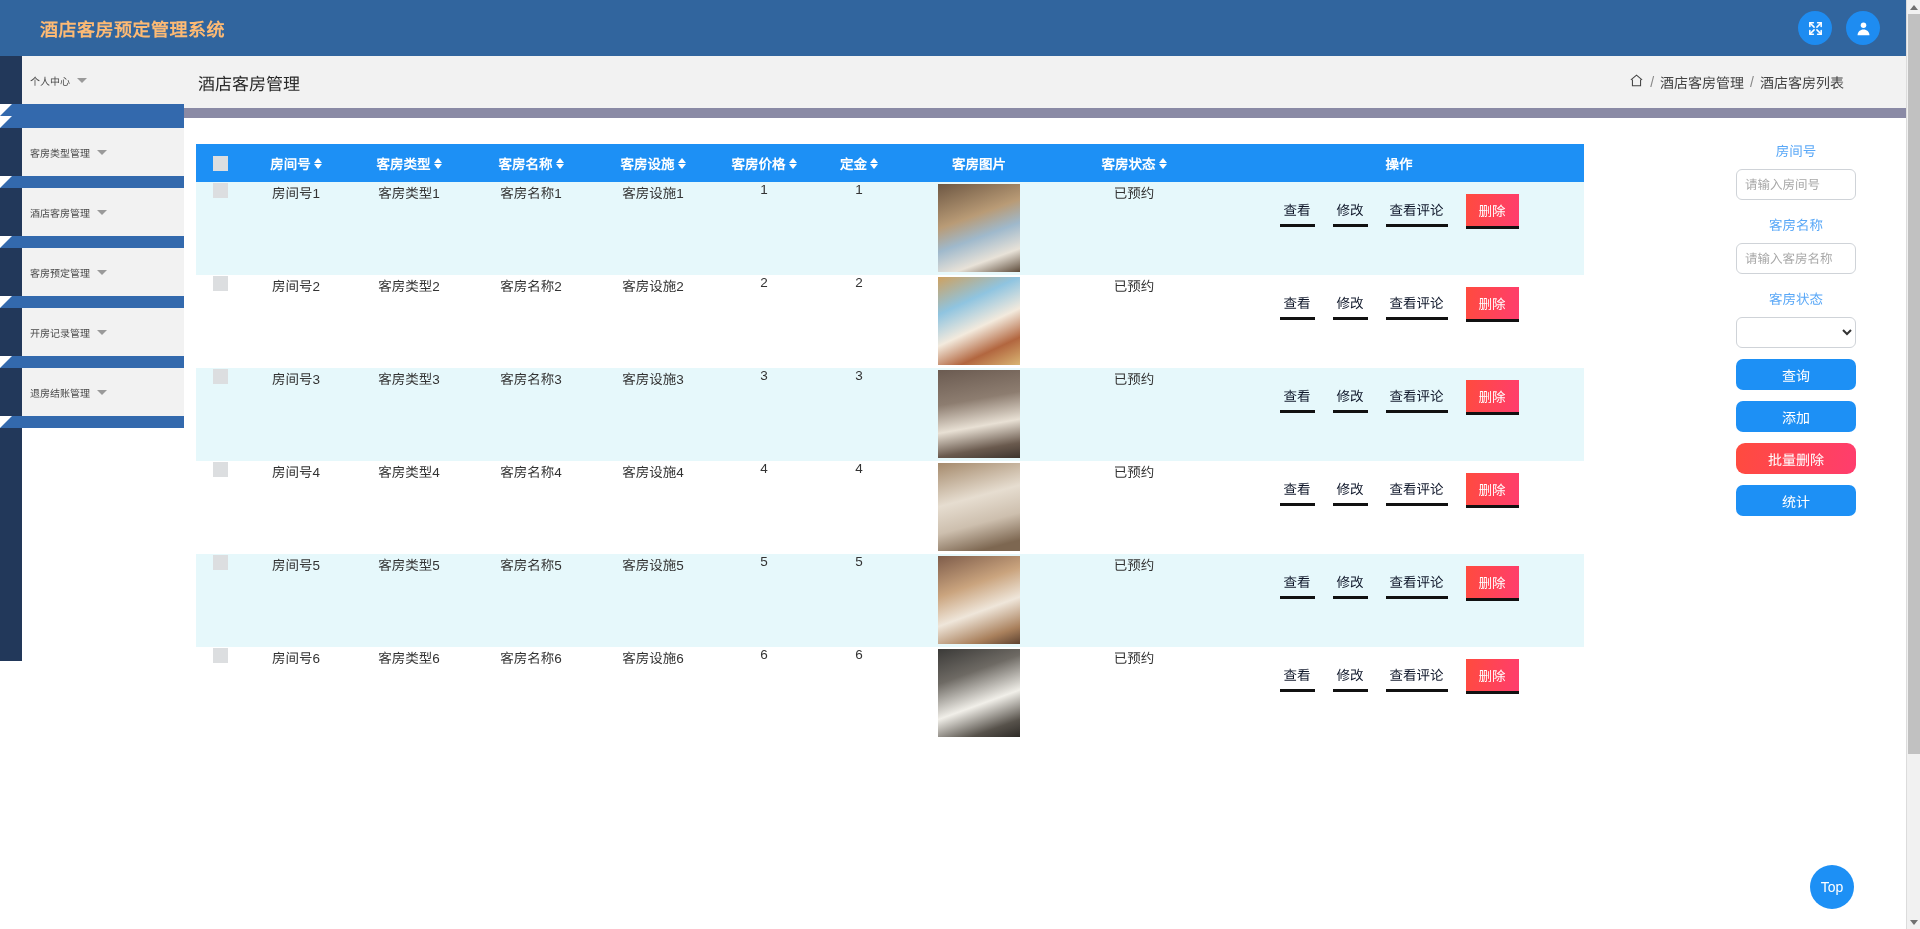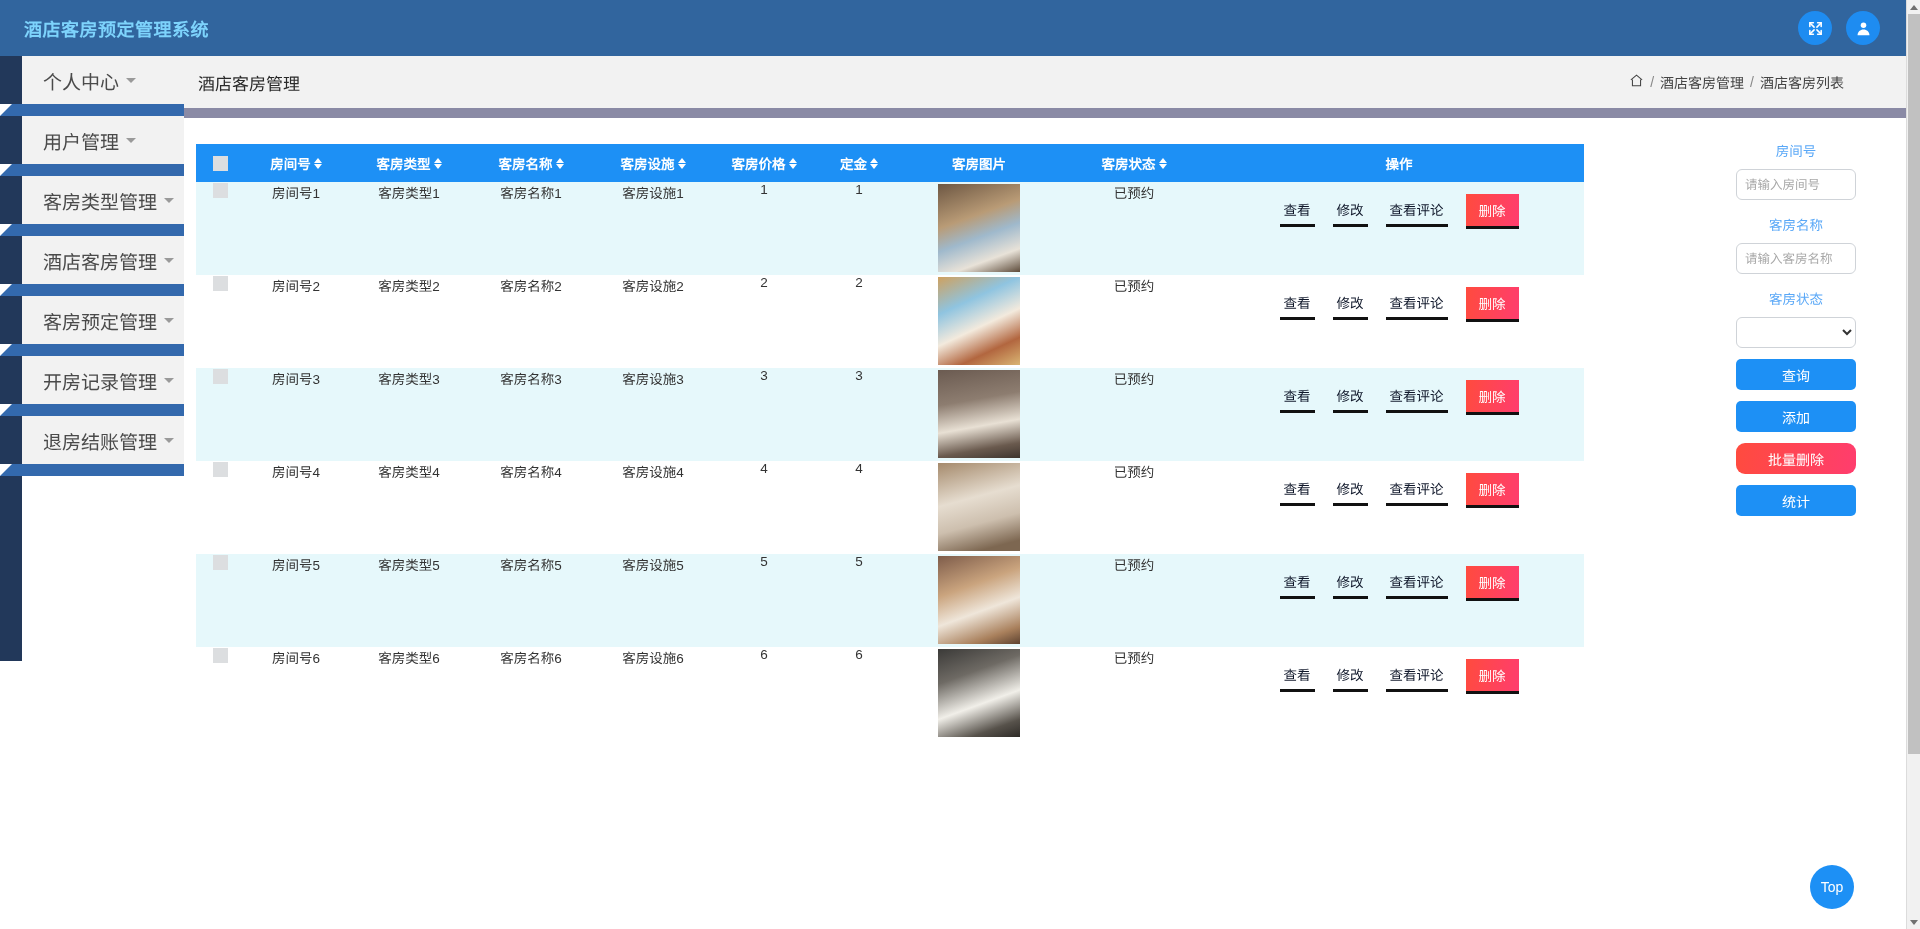--- a/index.html
+++ b/index.html
@@ -14,24 +14,24 @@
 
   
   .topbar {
     position: absolute; top: 0; left: 0;
     width: 1906px; height: 56px;
     background: #31659e;
     display: flex; align-items: center;
     z-index: 30;
   }
   .brand {
-    color: #7dd3fc;
+    color: #fdba74;
     font-size: 18px;
     font-weight: bold;
-    margin-left: 24px;
+    margin-left: 40px;
     letter-spacing: 0.5px;
     white-space: nowrap;
   }
   .topbar-actions {
     margin-left: auto;
     display: flex; align-items: center; gap: 14px;
     margin-right: 26px;
   }
   .circ-btn {
     width: 34px; height: 34px; border-radius: 50%;
@@ -57,23 +57,23 @@
   .side-item {
     position: relative;
     height: 48px;
     margin-left: 22px;
     width: 162px;
     background: #f2f2f2;
     display: flex; align-items: center;
     cursor: pointer;
   }
   .side-item .lbl {
-    font-size: 19px;
+    font-size: 10px;
     color: #4a4a4a;
-    margin-left: 21px;
+    margin-left: 8px;
     white-space: nowrap;
   }
   .side-item .caret {
     margin-left: 7px;
     width: 0; height: 0;
     border-left: 5px solid transparent;
     border-right: 5px solid transparent;
     border-top: 5px solid #9a9a9a;
   }
   .side-sep {
@@ -260,21 +260,21 @@
   .f-btn {
     height: 31px;
     border: 0; border-radius: 5px;
     color: #ffffff;
     font-size: 14px;
     margin-top: 11px;
     cursor: pointer;
     font-family: "Liberation Sans", sans-serif;
     width: 100%;
   }
-  .f-btn.blue { background: #1d90f5; }
+  .f-btn.blue { background: #1d90f5; border-radius: 7px; }
   .f-btn.red { background: linear-gradient(100deg,#ff4b3e 0%,#ff3d6e 100%); border-radius: 9px; }
 
   
   .topbtn {
     position: absolute;
     right: 52px; bottom: 20px;
     width: 44px; height: 44px;
     border-radius: 50%;
     background: #1d90f5;
     color: #ffffff;
@@ -350,24 +350,20 @@
 <div class="sidebar">
   <div class="side-rail"></div>
   <div class="side-items">
 
     <div class="side-item">
       <span class="lbl">个人中心</span>
       <span class="caret"></span>
     </div>
     <div class="side-sep"></div>
 
-    <div class="side-item">
-      <span class="lbl">用户管理</span>
-      <span class="caret"></span>
-    </div>
     <div class="side-sep"></div>
 
     <div class="side-item">
       <span class="lbl">客房类型管理</span>
       <span class="caret"></span>
     </div>
     <div class="side-sep"></div>
 
     <div class="side-item">
       <span class="lbl">酒店客房管理</span>

